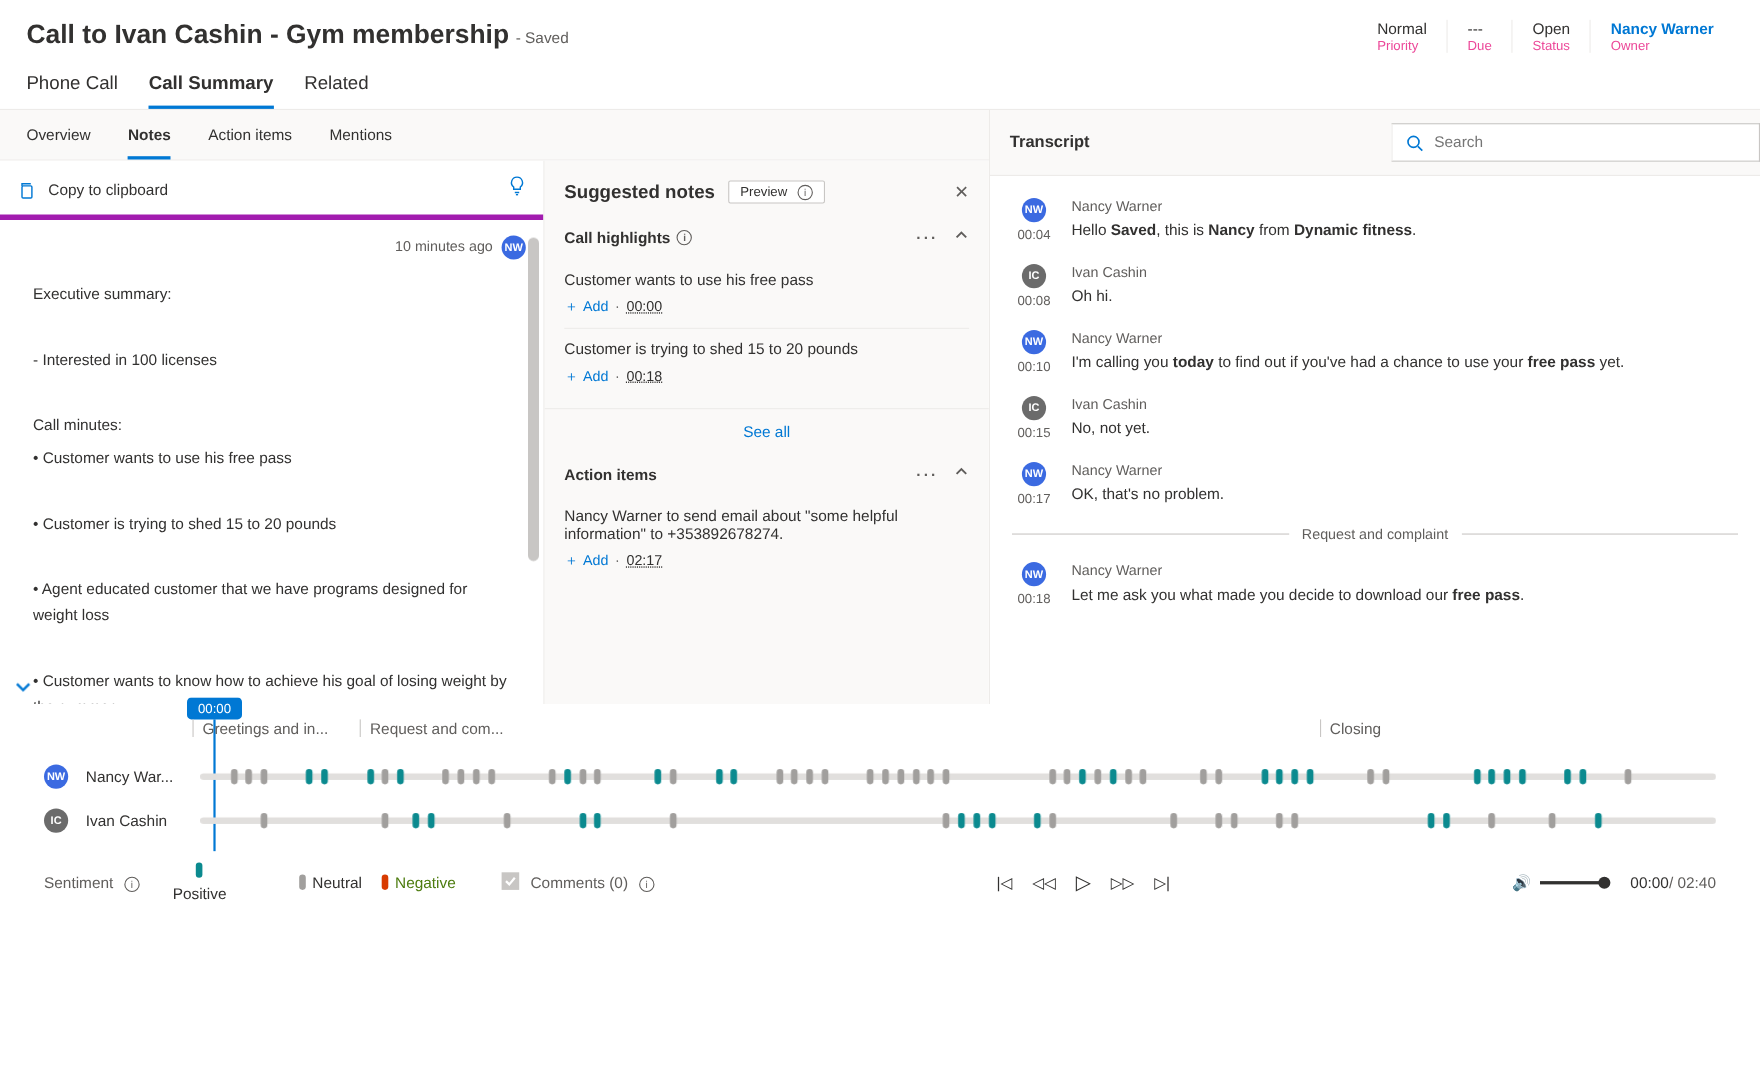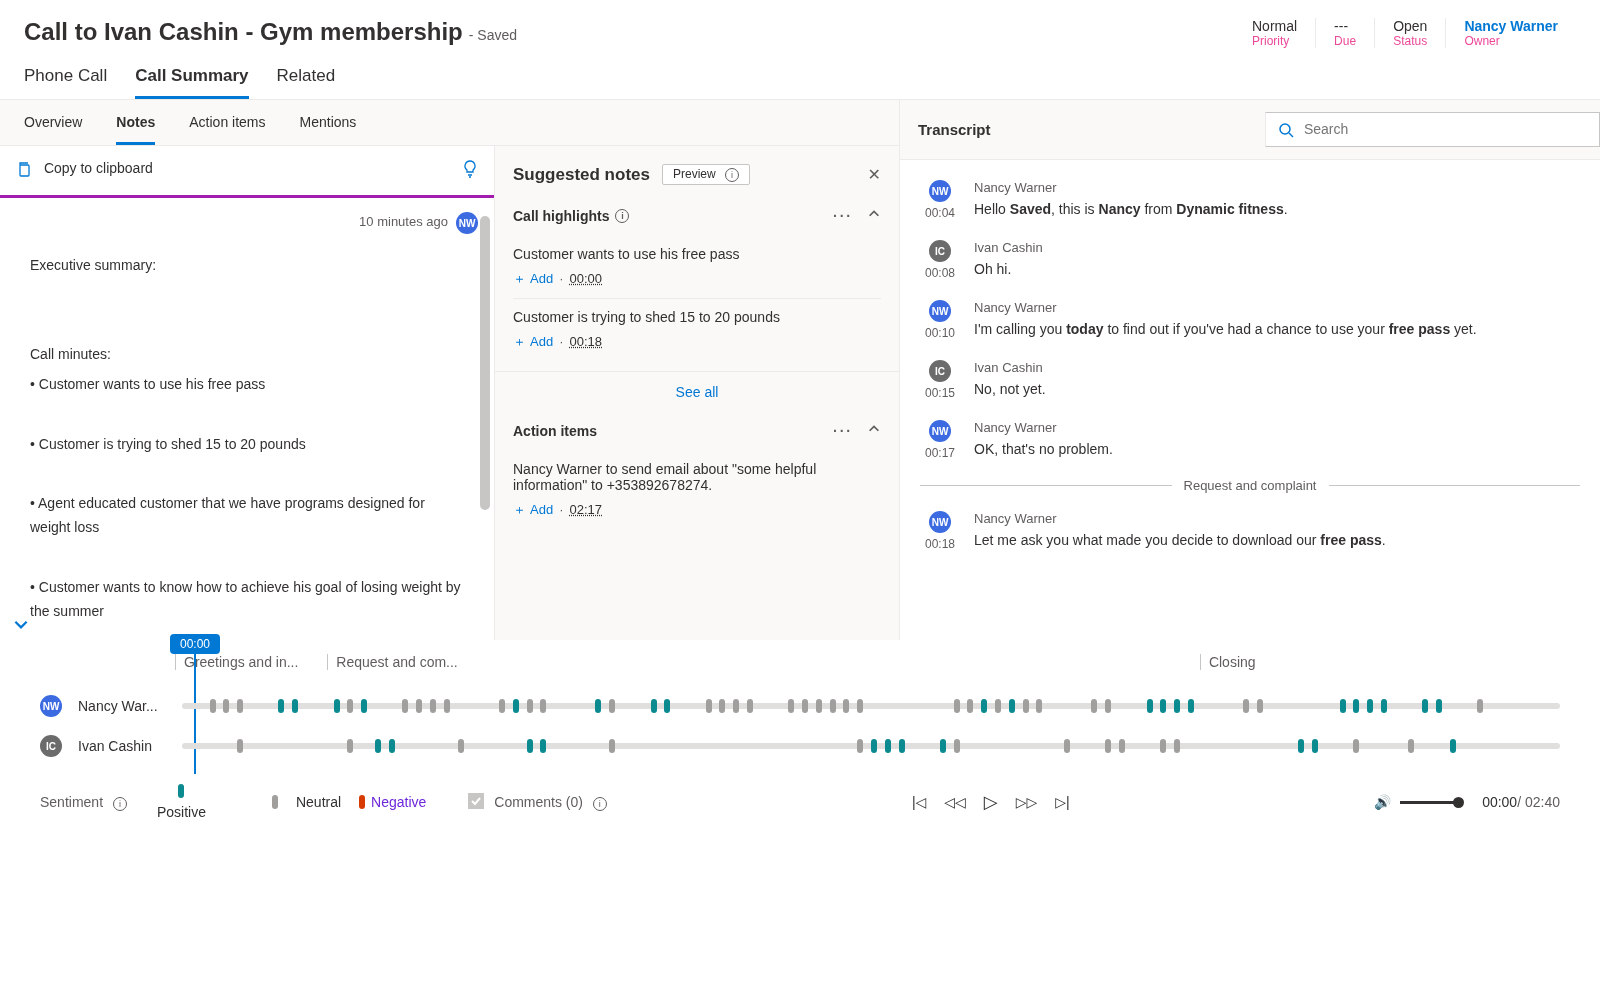--- a/index.html
+++ b/index.html
@@ -19,21 +19,21 @@
   .tabs1 { padding:10px 24px 0 24px; border-bottom:1px solid #edebe9; display:flex; gap:28px;}
   .tab1 { font-size:17px; padding-bottom:10px; cursor:pointer; }
   .tab1.active { font-weight:600; border-bottom:3px solid #0078d4;}
   .work { display:flex; height:540px;}
   .left { flex:0 0 900px; display:flex; flex-direction:column; background:#faf9f8; border-right:1px solid #edebe9;}
   .tabs2 { padding:14px 24px 0 24px; display:flex; gap:34px; border-bottom:1px solid #edebe9; background:#faf9f8;}
   .tab2 { padding-bottom:12px; cursor:pointer; color:#323130;}
   .tab2.active { font-weight:600; border-bottom:3px solid #0078d4;}
   .left-body { flex:1; display:flex; overflow:hidden; background:#fff;}
   .notes-col { flex:0 0 495px; border-right:1px solid #edebe9; display:flex; flex-direction:column; overflow:hidden; position:relative;}
-  .notes-top { padding:14px 16px; display:flex; justify-content:space-between; align-items:flex-start; border-bottom:3px solid #a21caf;}
+  .notes-top { padding:14px 16px; display:flex; justify-content:space-between; align-items:flex-end; border-bottom:5px solid #a21caf;}
   .copy { color:#323130; cursor:pointer;}
   .copy svg { vertical-align:middle; margin-right:8px;}
   .bulb svg { stroke:#0078d4;}
   .ago-row { padding:14px 16px 4px; text-align:right; color:#605e5c; font-size:13px;}
   .av { display:inline-flex; width:22px; height:22px; border-radius:50%; align-items:center; justify-content:center; font-size:10px; font-weight:600; color:#fff; margin-left:8px; vertical-align:middle;}
   .av.nw { background:#3b6ae1;}
   .av.ic { background:#6b6b6b;}
   .notes-body { padding:10px 30px 20px 30px; line-height:1.7; overflow:auto; position:relative;}
   .notes-body::-webkit-scrollbar{width:10px;}
   .notes-body p{margin:6px 0;}
@@ -160,20 +160,21 @@
                 <path d="M6 15h4M7 17h2"></path>
               </svg>
           </span>
         </div>
         <div class="ago-row">
           <span>10 minutes ago</span><span class="av nw">NW</span>
         </div>
         <div class="notes-body" id="notes-body">
             <p>Executive summary:</p>
             <p>&nbsp;</p>
+            <p>- Interested in 100 licenses</p>
             <p>&nbsp;</p>
             <p>Call minutes:</p>
             <p>• Customer wants to use his free pass</p>
             <p>&nbsp;</p>
             <p>• Customer is trying to shed 15 to 20 pounds</p>
             <p>&nbsp;</p>
             <p>• Agent educated customer that we have programs designed for weight loss</p>
             <p>&nbsp;</p>
             <p>• Customer wants to know how to achieve his goal of losing weight by the summer</p>
           </div>
@@ -397,27 +398,27 @@
   </div>
 </div>
 
 <div class="footer">
   <span><span>Sentiment</span> <span class="info-ic">i</span></span>
   <span class="legend" id="legend">
       <span style="display: flex; align-items: center; gap: 6px; margin-right: 10px; flex-direction: column;">
         <span class="lg-sw" style="background:#0b8a8f"></span>
         <span style="color:#323130">Positive</span>
       </span>
-      <span style="display: flex; align-items: center; gap: 18px; margin-right: 10px; padding-left: 48px;">
+      <span style="display: flex; align-items: center; gap: 6px; margin-right: 10px; padding-left: 48px;">
         <span class="lg-sw" style="background:#a19f9d"></span>
         <span style="color:#323130">Neutral</span>
       </span>
       <span style="display: flex; align-items: center; gap: 6px; margin-right: 10px;">
         <span class="lg-sw" style="background:#d83b01"></span>
-        <span style="color:#6d28d9">Negative</span>
+        <span style="color:#4d7c0f">Negative</span>
       </span>
     </span>
   <span style="margin-left:20px">
     <span class="chk">
         <svg width="12" height="12" viewBox="0 0 12 12" fill="none" stroke="#fff" stroke-width="2">
           <path d="M2 6l3 3 5-6"></path>
         </svg>
       </span>
     <span>Comments (0)</span> <span class="info-ic">i</span>
   </span>

